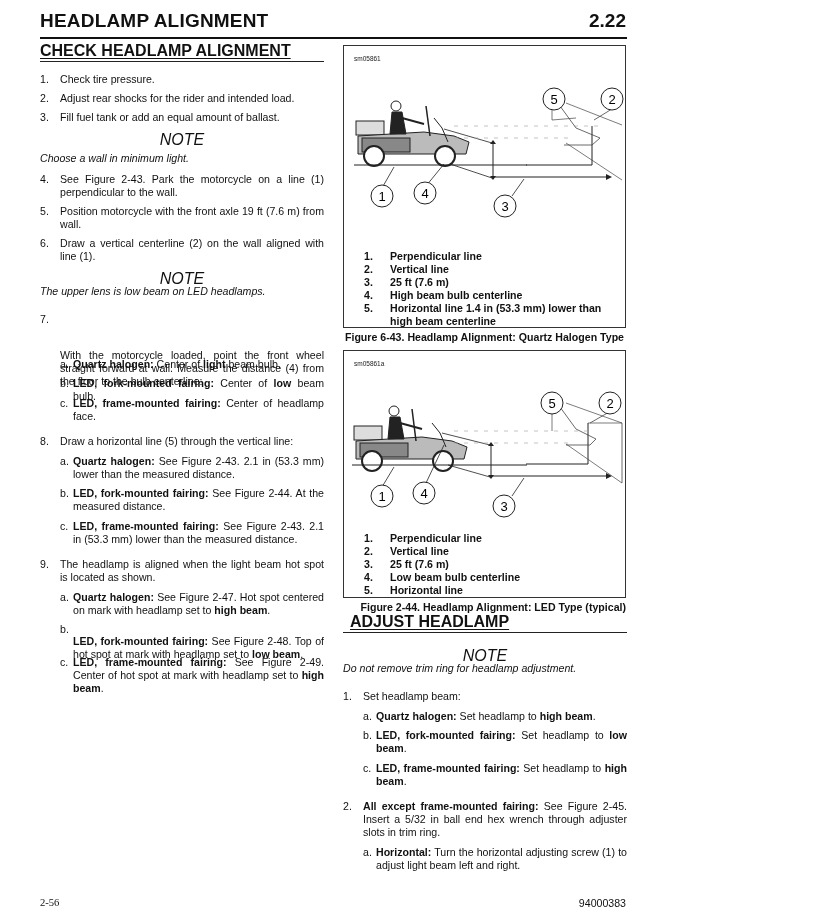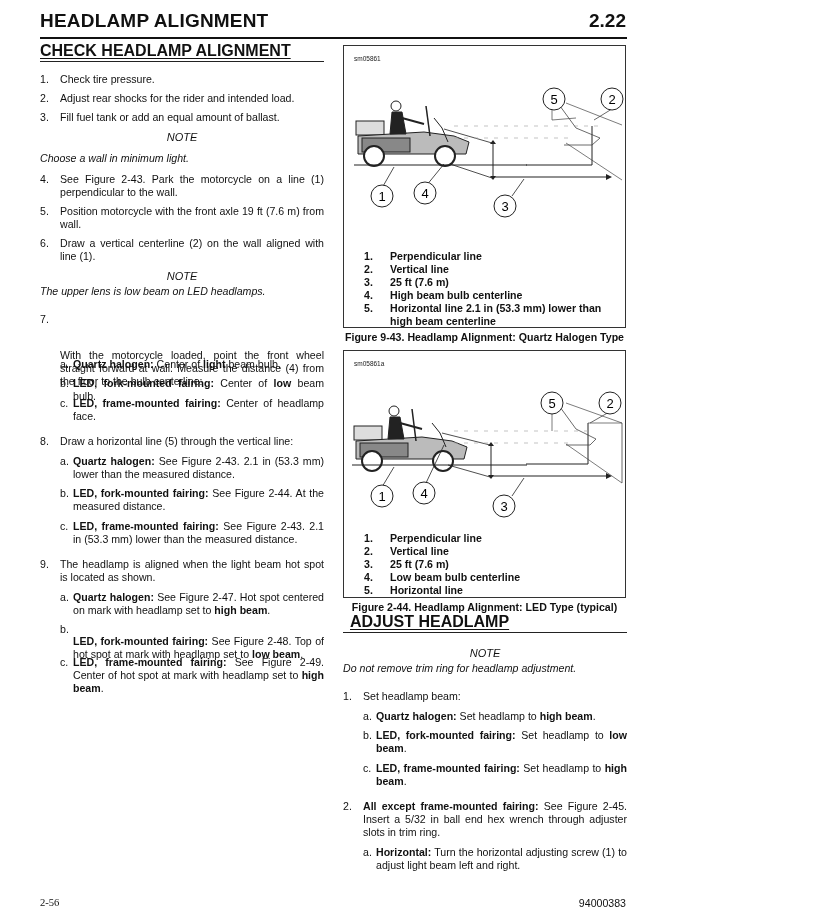--- a/index.html
+++ b/index.html
@@ -9,21 +9,21 @@
   .h-section { right:193px; top:10px; font-size:19px; font-weight:bold; }
   .top-rule { left:40px; top:37px; width:587px; height:2px; background:#111; }
   .sub-title { font-size:16px; font-weight:bold; text-decoration:underline; text-underline-offset:2px; }
   .sub-rule { height:1px; background:#222; }
   .item { position:absolute; font-size:10.6px; line-height:13px; text-align:justify; }
   .item .num { position:absolute; left:0; top:0; }
   .item .body { display:block; }
   .sub { position:absolute; font-size:10.6px; line-height:13px; text-align:justify; }
   .sub .let { position:absolute; left:0; top:0; }
   b { font-weight:bold; }
-  .note-h { font-style:italic; text-align:center; font-size:11px; }
+  .note-h { font-style:italic; text-align:center; font-size:16px; }
   .note-t { font-style:italic; font-size:10.6px; }
   .fig { border:1px solid #333; background:#fff; }
   .fig-id { font-size:6.5px; color:#222; }
   .legend { font-size:10.6px; font-weight:bold; line-height:13px; }
   .legend .ln { position:relative; padding-left:26px; }
   .legend .ln span.n { position:absolute; left:0; }
   .caption { font-size:10.6px; font-weight:bold; }
   .footer { font-size:10.6px; }
 </style>
 </head>
@@ -173,24 +173,24 @@
     <g>
         <circle cx="268" cy="53" r="11" fill="#fff" stroke="#222"></circle>
         <text x="268" y="58" font-size="13" text-anchor="middle" font-family="Liberation Sans, sans-serif">2</text>
       </g>
   </svg>
   <div class="abs legend" style="left:20px; top:204px; width:255px;">
     <div class="ln"><span class="n">1.</span><span>Perpendicular line</span></div>
     <div class="ln"><span class="n">2.</span><span>Vertical line</span></div>
     <div class="ln"><span class="n">3.</span><span>25 ft (7.6 m)</span></div>
     <div class="ln"><span class="n">4.</span><span>High beam bulb centerline</span></div>
-    <div class="ln"><span class="n">5.</span><span>Horizontal line 2.1 in (53.3 mm) lower than high beam centerline</span></div>
+    <div class="ln"><span class="n">5.</span><span>Horizontal line 1.4 in (53.3 mm) lower than high beam centerline</span></div>
   </div>
 </div>
-<div class="abs caption" style="left:343px; top:331px; width:283px; text-align:center;">Figure 9-43. Headlamp Alignment: Quartz Halogen Type</div>
+<div class="abs caption" style="left:343px; top:331px; width:283px; text-align:center;">Figure 6-43. Headlamp Alignment: Quartz Halogen Type</div>
 
 <div class="abs fig" style="left:343px; top:350px; width:281px; height:246px;">
   <div class="abs fig-id" style="left:10px; top:9px;">sm05861a</div>
   <svg class="abs" style="left:0; top:0;" width="281" height="180" viewBox="0 0 281 180">
     <g fill="none" stroke="#222" stroke-width="1">
       <rect x="10" y="75" width="28" height="14" fill="#ddd"></rect>
       <path d="M12 90 L78 86 L108 90 L123 96 L120 108 L12 108 Z" fill="#bbb"></path>
       <rect x="16" y="92" width="48" height="14" fill="#888"></rect>
       <circle cx="28" cy="110" r="10" fill="#fff" stroke-width="2"></circle>
       <circle cx="99" cy="110" r="10" fill="#fff" stroke-width="2"></circle>
@@ -244,21 +244,21 @@
       </g>
   </svg>
   <div class="abs legend" style="left:20px; top:181px; width:255px;">
     <div class="ln"><span class="n">1.</span><span>Perpendicular line</span></div>
     <div class="ln"><span class="n">2.</span><span>Vertical line</span></div>
     <div class="ln"><span class="n">3.</span><span>25 ft (7.6 m)</span></div>
     <div class="ln"><span class="n">4.</span><span>Low beam bulb centerline</span></div>
     <div class="ln"><span class="n">5.</span><span>Horizontal line</span></div>
   </div>
 </div>
-<div class="abs caption" style="left:343px; top:601px; width:283px; text-align:center;">Figure 2-44. Headlamp Alignment: LED Type (typical)</div>
+<div class="abs caption" style="left:343px; top:601px; width:283px; text-align:right;">Figure 2-44. Headlamp Alignment: LED Type (typical)</div>
 
 <div class="abs sub-title" style="left:350px; top:613px;">ADJUST HEADLAMP</div>
 <div class="abs sub-rule" style="left:343px; top:632px; width:284px;"></div>
 
 <div class="abs note-h" style="left:343px; top:647px; width:284px;">NOTE</div>
 <div class="abs note-t" style="left:343px; top:662px; width:284px;">Do not remove trim ring for headlamp adjustment.</div>
 
 <div class="item" style="left:343px; top:690px; width:284px;">
   <span class="num">1.</span>
   <span class="body" style="padding-left:20px;">Set headlamp beam:</span>

